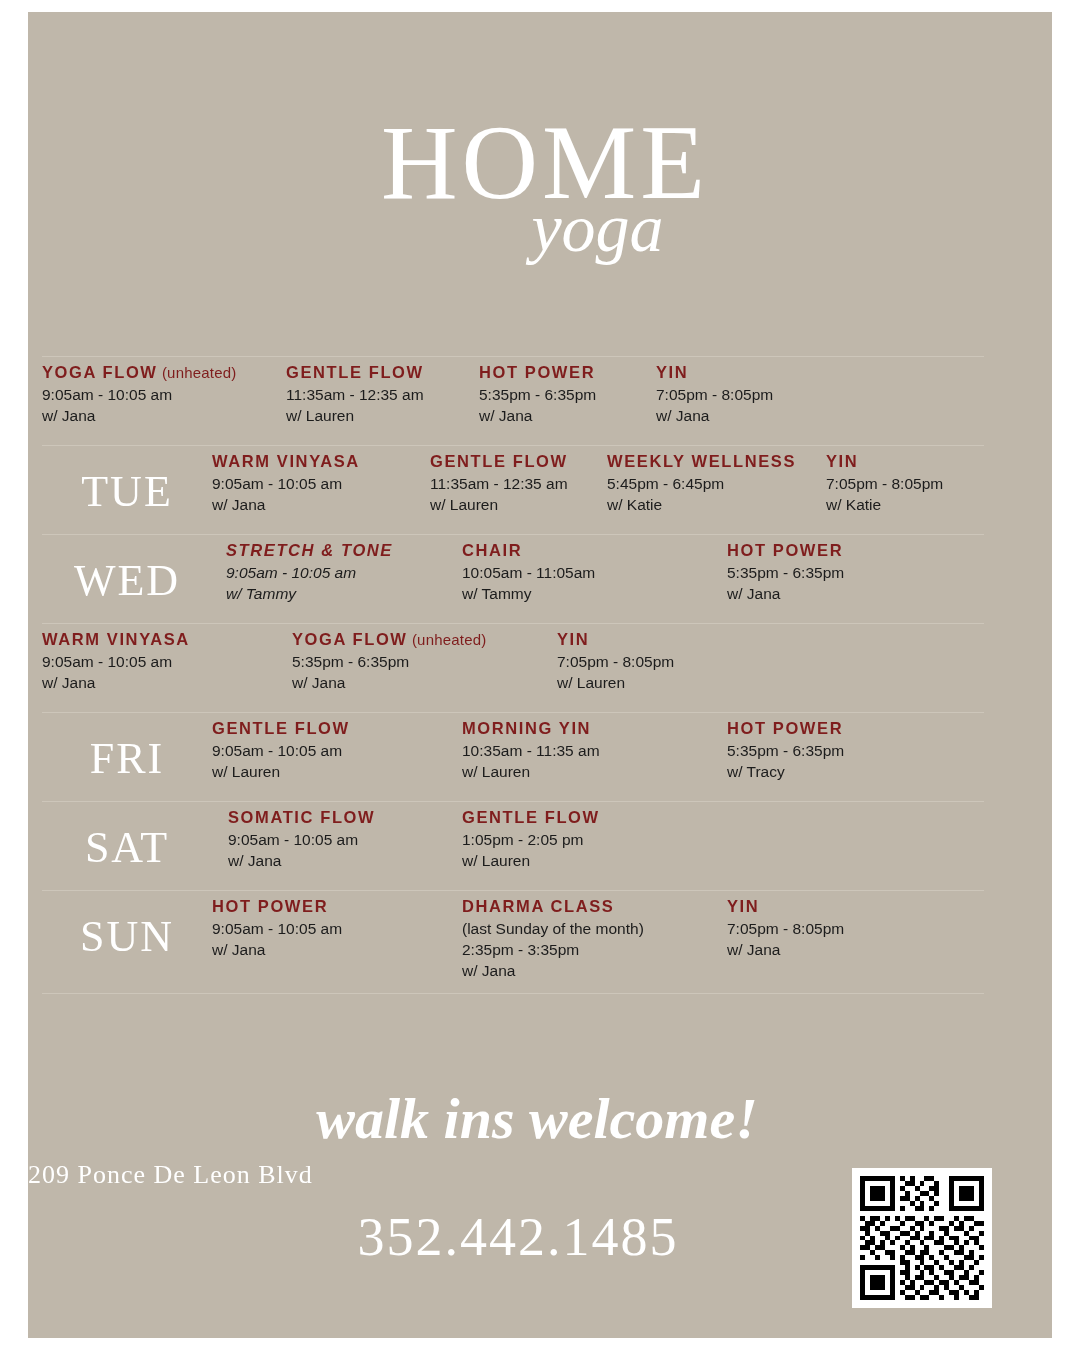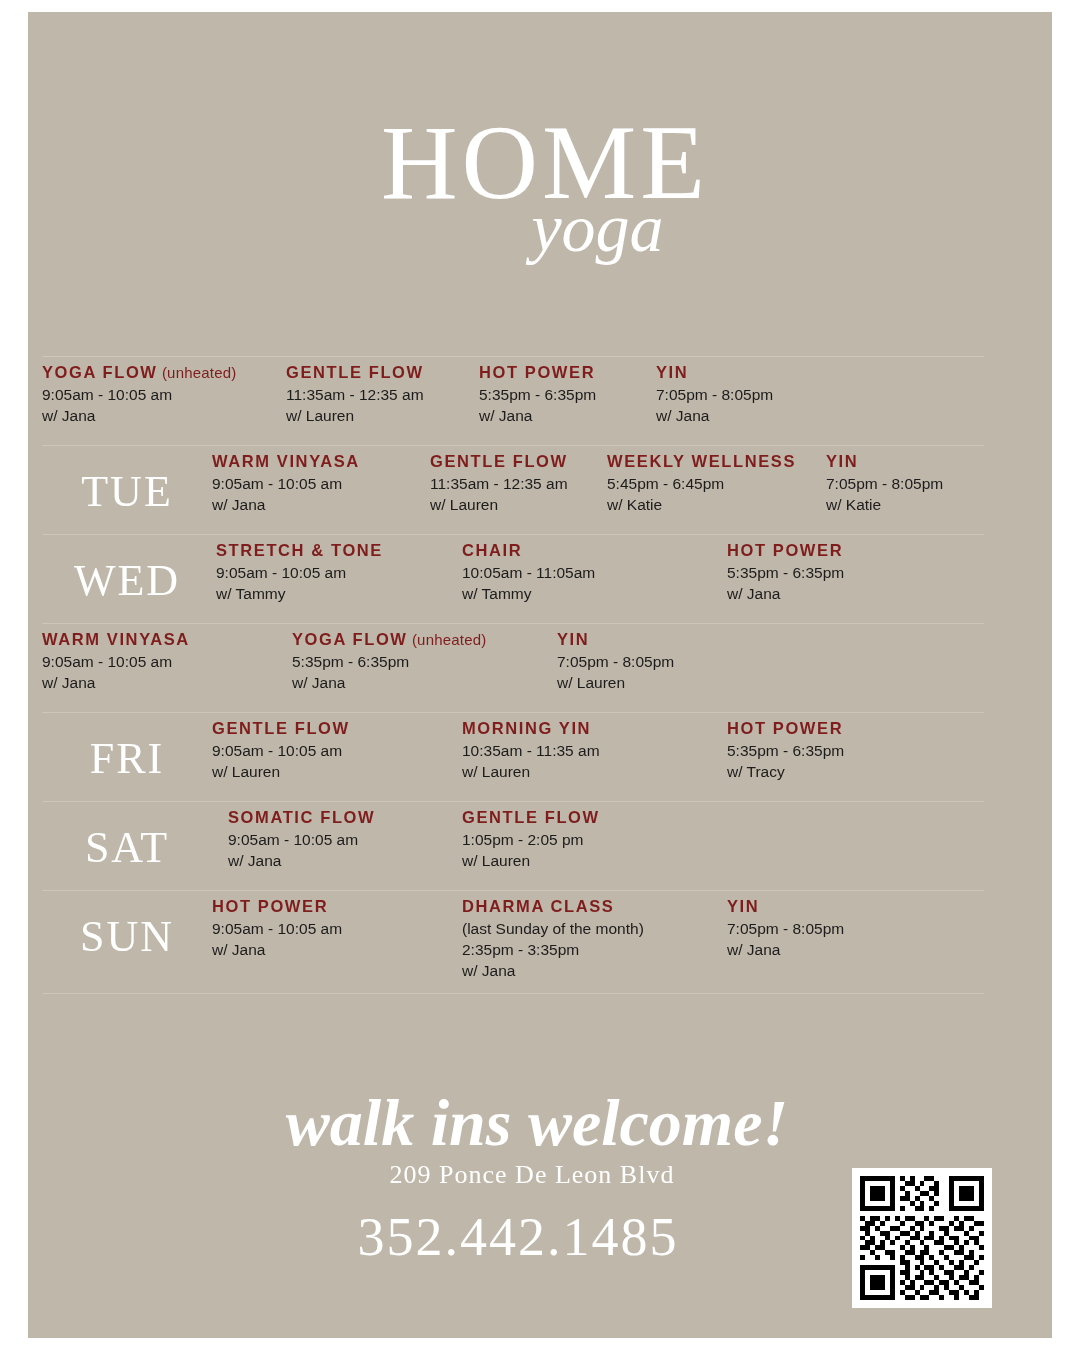--- a/index.html
+++ b/index.html
@@ -123,31 +123,30 @@
   }
   .walkins {
     position: absolute;
     left: 0;
     right: 0;
     top: 62px;
     text-align: center;
     font-family: "Liberation Serif", serif;
     font-style: italic;
     font-weight: bold;
-    font-size: 66px;
+    font-size: 58px;
     color: #ffffff;
     line-height: 1;
     padding-right: 6px;
   }
   .address {
     position: absolute;
     left: 0;
     right: 0;
     top: 132px;
-    text-align: center;
     font-family: "Liberation Serif", serif;
     font-size: 26px;
     letter-spacing: 1px;
     color: #ffffff;
     padding-right: 16px;
   }
   .phone {
     position: absolute;
     left: 0;
     right: 0;
@@ -227,21 +226,21 @@
           <div class="cls" style="left: 614px;">
             <div class="name">YIN</div>
             <div class="sub">7:05pm - 8:05pm</div>
             <div class="sub">w/ Katie</div>
           </div>
         </div>
       </div>
       <div class="row">
         <div class="day">WED</div>
         <div class="classes" style="height: 72px;">
-          <div class="cls" style="left: 4px;">
+          <div class="cls" style="left: 14px; font-style: italic;">
             <div class="name">STRETCH &amp; TONE</div>
             <div class="sub">9:05am - 10:05 am</div>
             <div class="sub">w/ Tammy</div>
           </div>
           <div class="cls" style="left: 250px;">
             <div class="name">CHAIR</div>
             <div class="sub">10:05am -  11:05am</div>
             <div class="sub">w/ Tammy</div>
           </div>
           <div class="cls" style="left: 515px;">

